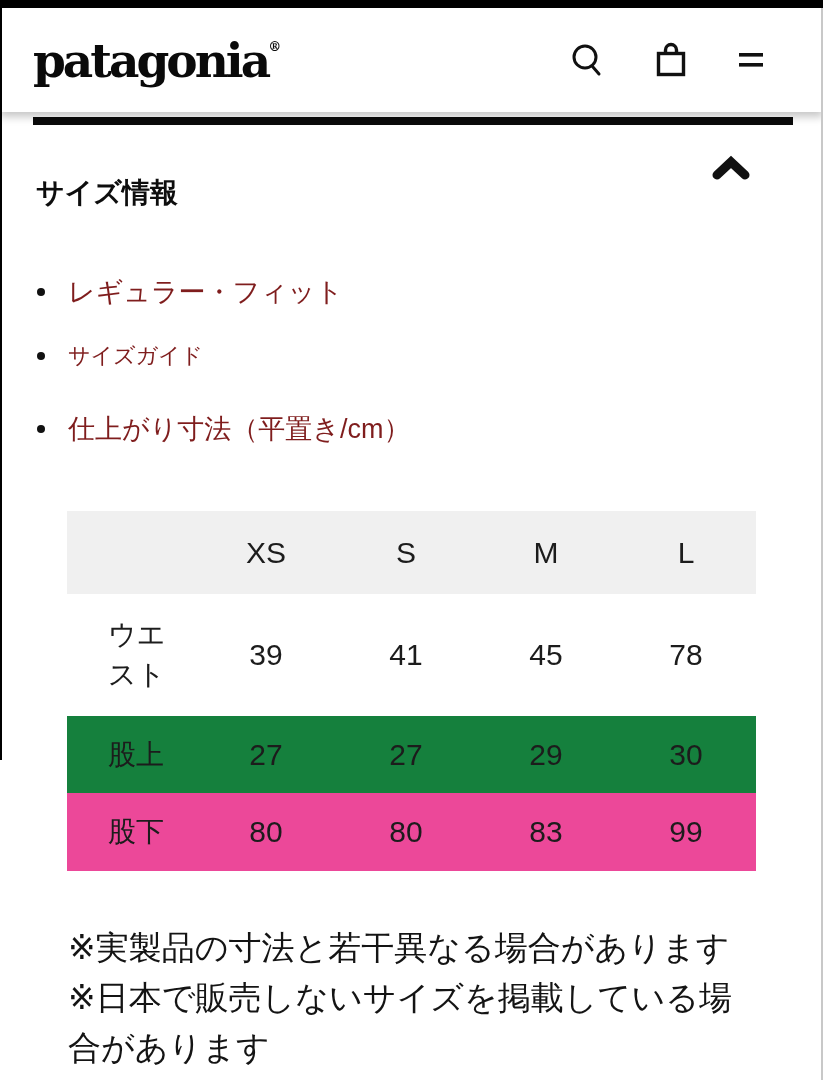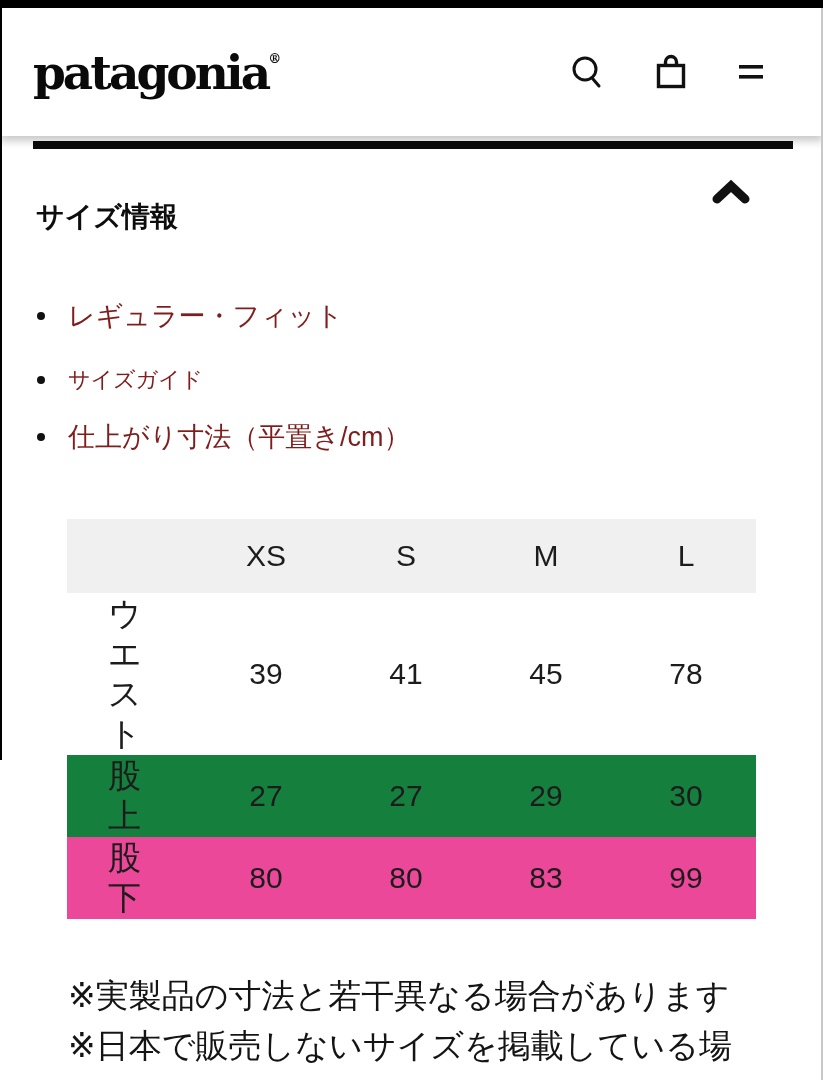--- a/index.html
+++ b/index.html
@@ -28,21 +28,21 @@
   }
   .edge-right {
     position: absolute; top: 0; right: 0;
     width: 2px; height: 1080px;
     background: #c8c8c8; z-index: 29;
   }
 
   
   .site-header {
     position: relative;
-    height: 136px;
+    height: 112px;
     padding: 8px 60px 0 33px;
     display: flex;
     align-items: center;
     background: #ffffff;
     box-shadow: 0 5px 8px rgba(0,0,0,0.22);
     z-index: 10;
   }
   .brand-logo {
     font-family: "DejaVu Serif", "Liberation Serif", serif;
     font-weight: 700;
@@ -109,48 +109,48 @@
   .bullet-list li::before {
     content: "";
     position: absolute;
     left: 0;
     top: 12px;
     width: 8px;
     height: 8px;
     border-radius: 50%;
     background: #111111;
   }
-  .bullet-list li.small { font-size: 22px; margin-top: 34px; margin-bottom: 28px; }
+  .bullet-list li.small { font-size: 22px; margin-top: 34px; margin-bottom: 44px; }
   .bullet-list li.small::before { top: 9px; }
 
   
   .size-table {
     margin: 66px 0 0 67px;
     width: 689px;
     border-collapse: collapse;
     table-layout: fixed;
   }
   .size-table col.c-label { width: 129px; }
   .size-table col.c-data  { width: 140px; }
   .size-table th, .size-table td {
     border: none;
     font-weight: 400;
     vertical-align: middle;
   }
   .size-table thead th {
-    height: 74px;
+    height: 83px;
     background: #f0f0f0;
     font-size: 30px;
     color: #1c1c1c;
     text-align: center;
   }
   .size-table td.row-label {
     padding-left: 41px;
     padding-right: 26px;
-    font-size: 33px;
+    font-size: 28px;
     line-height: 40px;
     color: #1c1c1c;
     text-align: left;
   }
   .size-table td.val {
     font-size: 30px;
     color: #1c1c1c;
     text-align: center;
   }
   .size-table tr.r-waist td  { height: 122px; background: #ffffff; }

